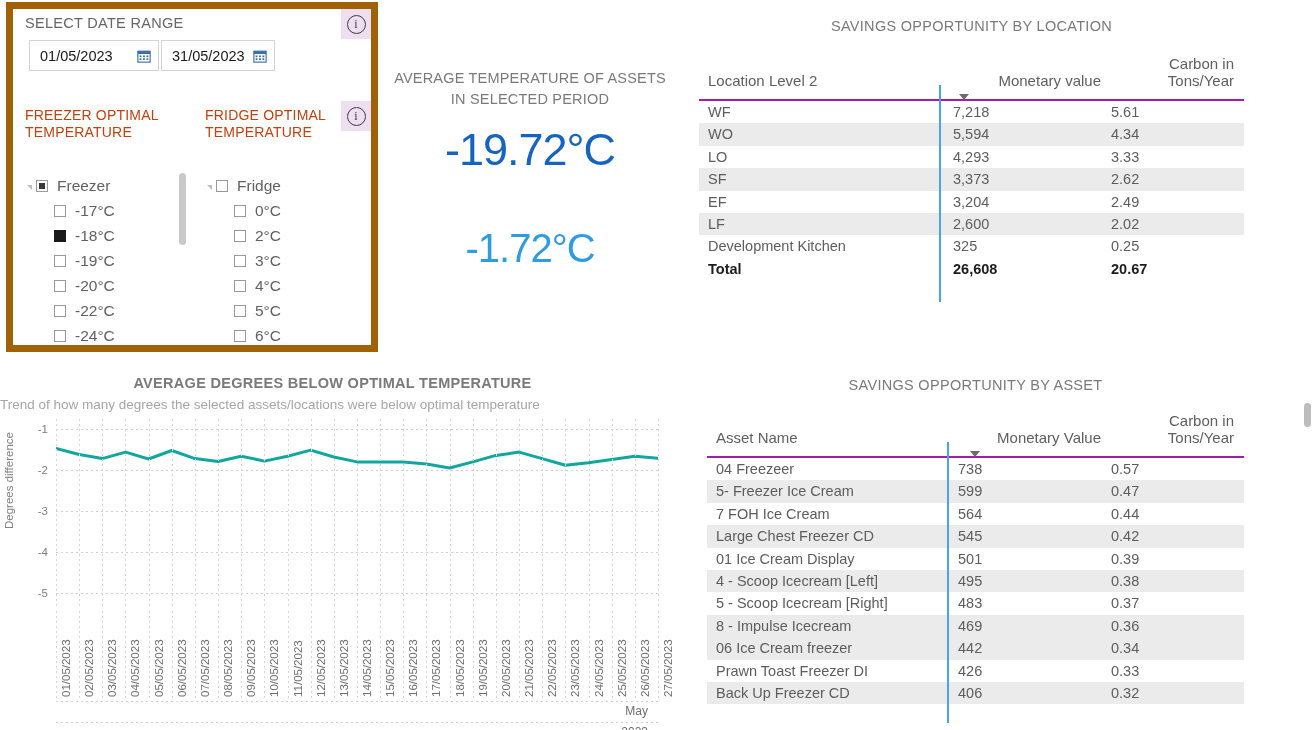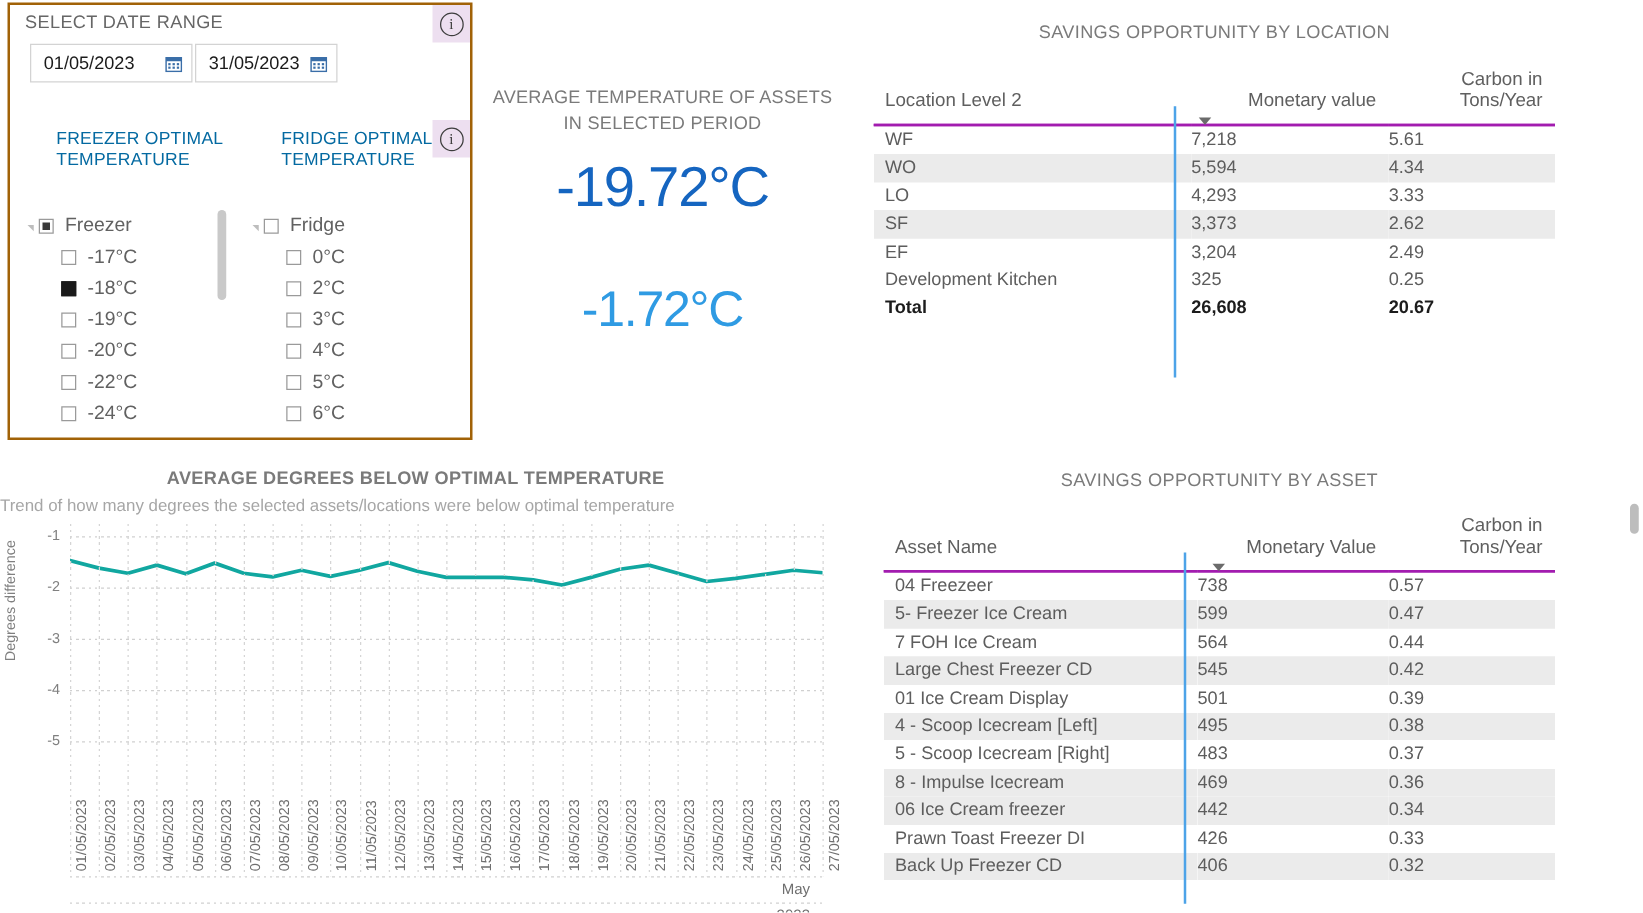--- a/index.html
+++ b/index.html
@@ -10,21 +10,21 @@
     font-family:"Liberation Sans", sans-serif;
     color:#333;
     overflow:hidden;
     position:relative;
   }
   .canvas{position:relative;width:1314px;height:730px;}
 
   
   #slicer-panel{
     position:absolute;left:6px;top:2px;width:372px;height:350px;
-    border:2px solid #a16207;background:#fff;box-sizing:border-box;
+    border:7px solid #a16207;background:#fff;box-sizing:border-box;
   }
   #slicer-title{
     position:absolute;left:12px;top:6px;
     font-size:14.5px;color:#666;letter-spacing:.3px;
   }
   .info-badge{
     position:absolute;width:30px;height:30px;background:#eddff0;
     display:flex;align-items:center;justify-content:center;
     cursor:pointer;
   }
@@ -41,23 +41,22 @@
     position:absolute;top:31px;height:31px;
     border:1px solid #d3d3d3;background:#fff;box-sizing:border-box;
     display:flex;align-items:center;justify-content:space-between;
     padding:0 7px 0 10px;font-size:14.5px;color:#1a1a1a;cursor:text;
   }
   #date-start{left:16px;width:130px;}
   #date-end{left:148px;width:114px;}
   .cal-icon{width:14px;height:14px;flex:none;margin-left:6px;}
 
   .slicer-heading{
-    position:absolute;font-size:14px;color:#0369a1;line-height:17px;
+    position:absolute;font-size:14px;color:#c2410c;line-height:17px;
     letter-spacing:.2px;
-    margin-left:25px;
   }
   #freezer-heading{left:12px;top:98px;width:150px;}
   #fridge-heading{left:192px;top:98px;width:150px;}
 
   .tree{position:absolute;top:164px;font-size:15.5px;color:#616161;}
   #freezer-tree{left:14px;width:150px;}
   #fridge-tree{left:194px;width:150px;}
   .tree-parent{display:flex;align-items:center;height:25px;cursor:pointer;}
   .tri{
     width:0;height:0;border-left:5px solid transparent;
@@ -346,20 +345,25 @@
             </tr>
             <tr class="alt">
               <td class="c-name">SF</td>
               <td class="c-num">3,373</td>
               <td class="c-num">2.62</td>
             </tr>
             <tr>
               <td class="c-name">EF</td>
               <td class="c-num">3,204</td>
               <td class="c-num">2.49</td>
+            </tr>
+            <tr class="alt">
+              <td class="c-name">LF</td>
+              <td class="c-num">2,600</td>
+              <td class="c-num">2.02</td>
             </tr>
             <tr>
               <td class="c-name">Development Kitchen</td>
               <td class="c-num">325</td>
               <td class="c-num">0.25</td>
             </tr>
             <tr class="total">
               <td class="c-name">Total</td>
               <td class="c-num">26,608</td>
               <td class="c-num">20.67</td>

